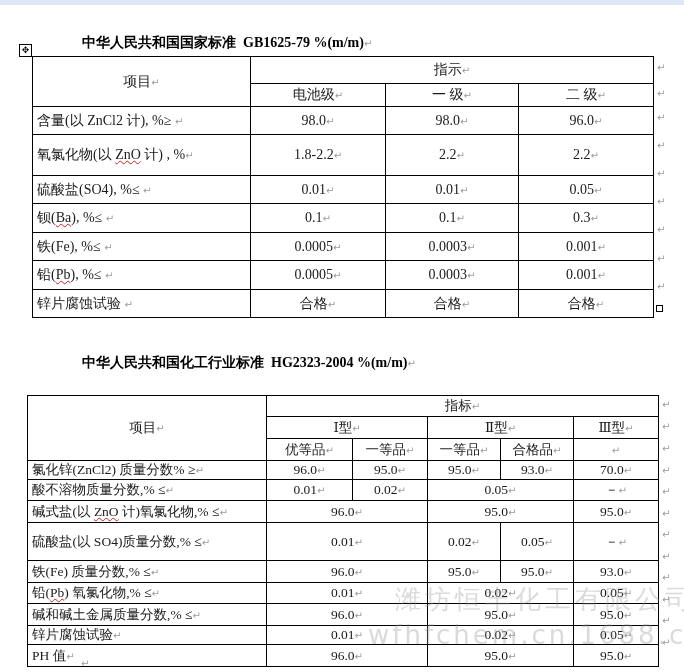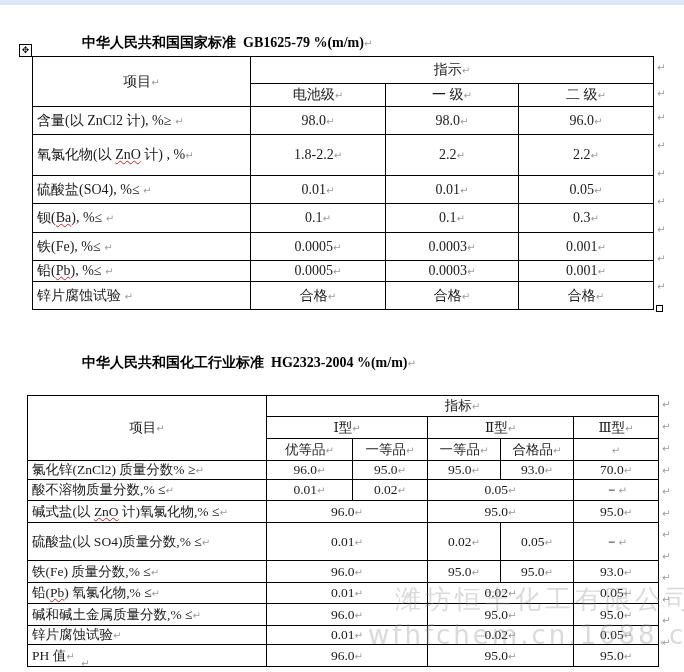--- a/index.html
+++ b/index.html
@@ -74,21 +74,21 @@
     <td><span>0.1</span><span class="mark">↵</span></td>
     <td><span>0.1</span><span class="mark">↵</span></td>
     <td><span>0.3</span><span class="mark">↵</span></td>
   </tr>
   <tr style="height:28px">
     <td class="left"><span>铁(Fe), %≤ </span><span class="mark">↵</span></td>
     <td><span>0.0005</span><span class="mark">↵</span></td>
     <td><span>0.0003</span><span class="mark">↵</span></td>
     <td><span>0.001</span><span class="mark">↵</span></td>
   </tr>
-  <tr style="height:21px">
+  <tr style="height:29px">
     <td class="left"><span>铅(</span><span class="sq">Pb</span><span>), %≤ </span><span class="mark">↵</span></td>
     <td><span>0.0005</span><span class="mark">↵</span></td>
     <td><span>0.0003</span><span class="mark">↵</span></td>
     <td><span>0.001</span><span class="mark">↵</span></td>
   </tr>
   <tr style="height:28px">
     <td class="left"><span>锌片腐蚀试验 </span><span class="mark">↵</span></td>
     <td><span>合格</span><span class="mark">↵</span></td>
     <td><span>合格</span><span class="mark">↵</span></td>
     <td><span>合格</span><span class="mark">↵</span></td>

